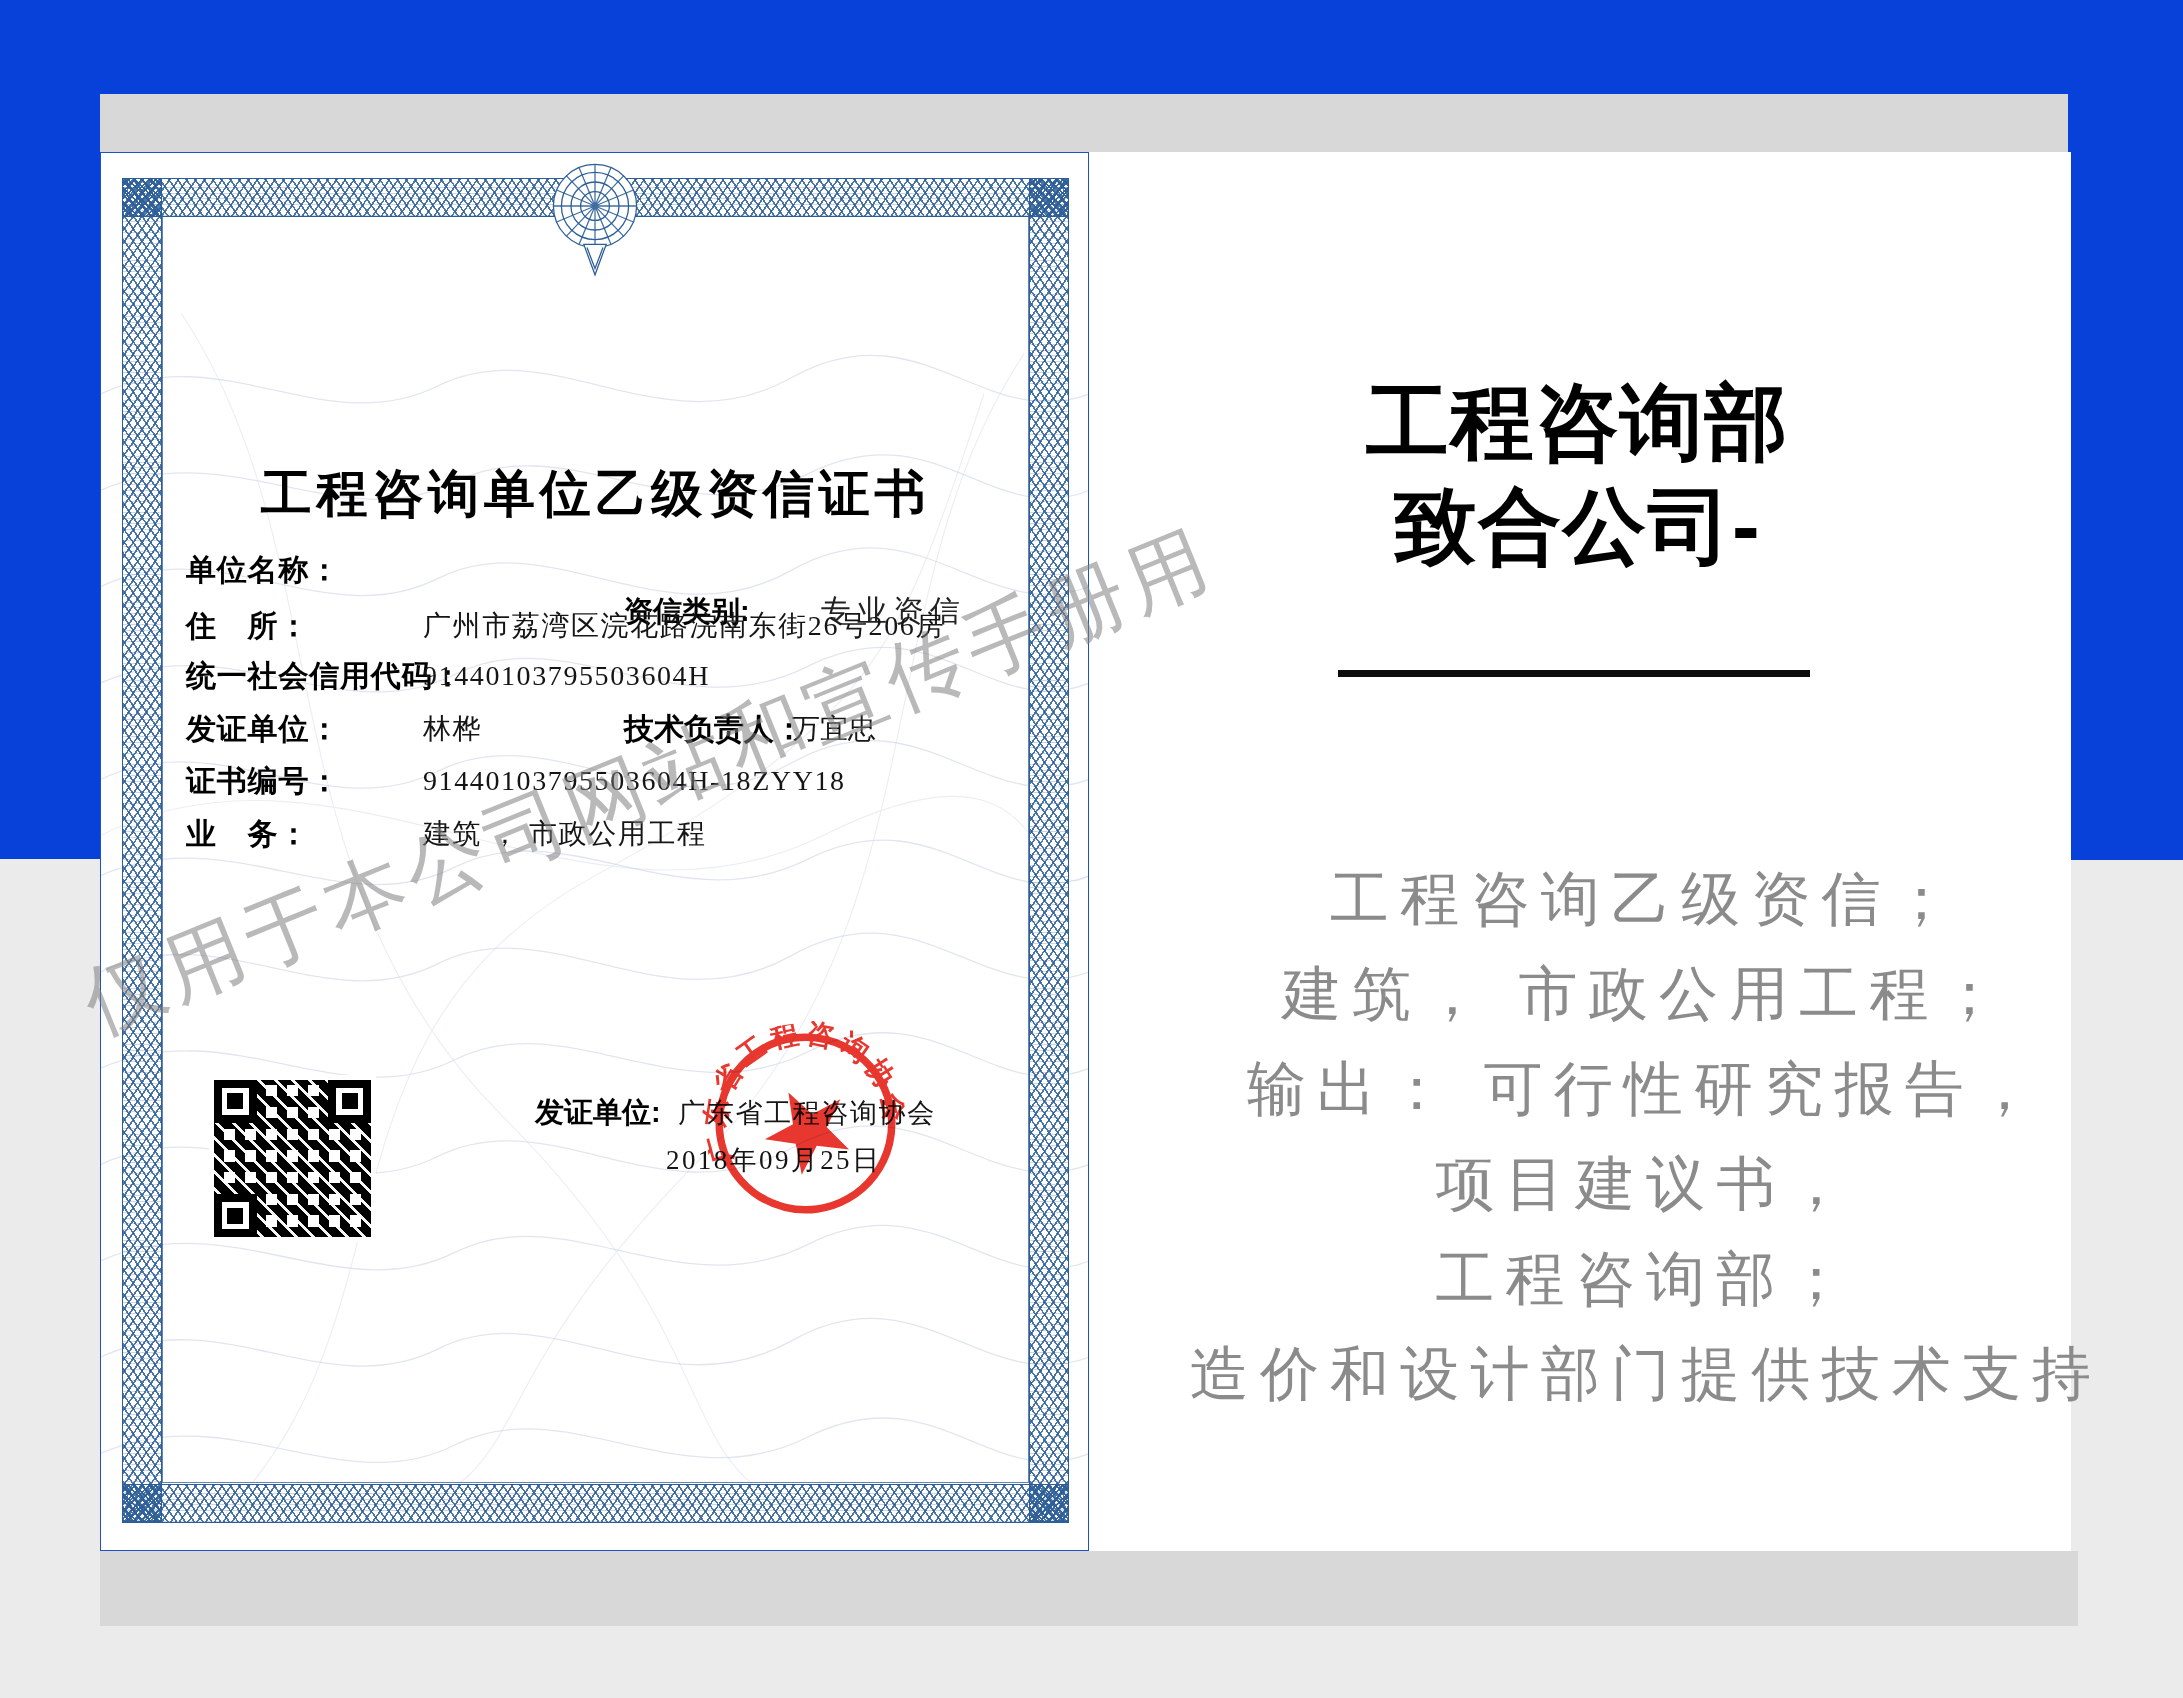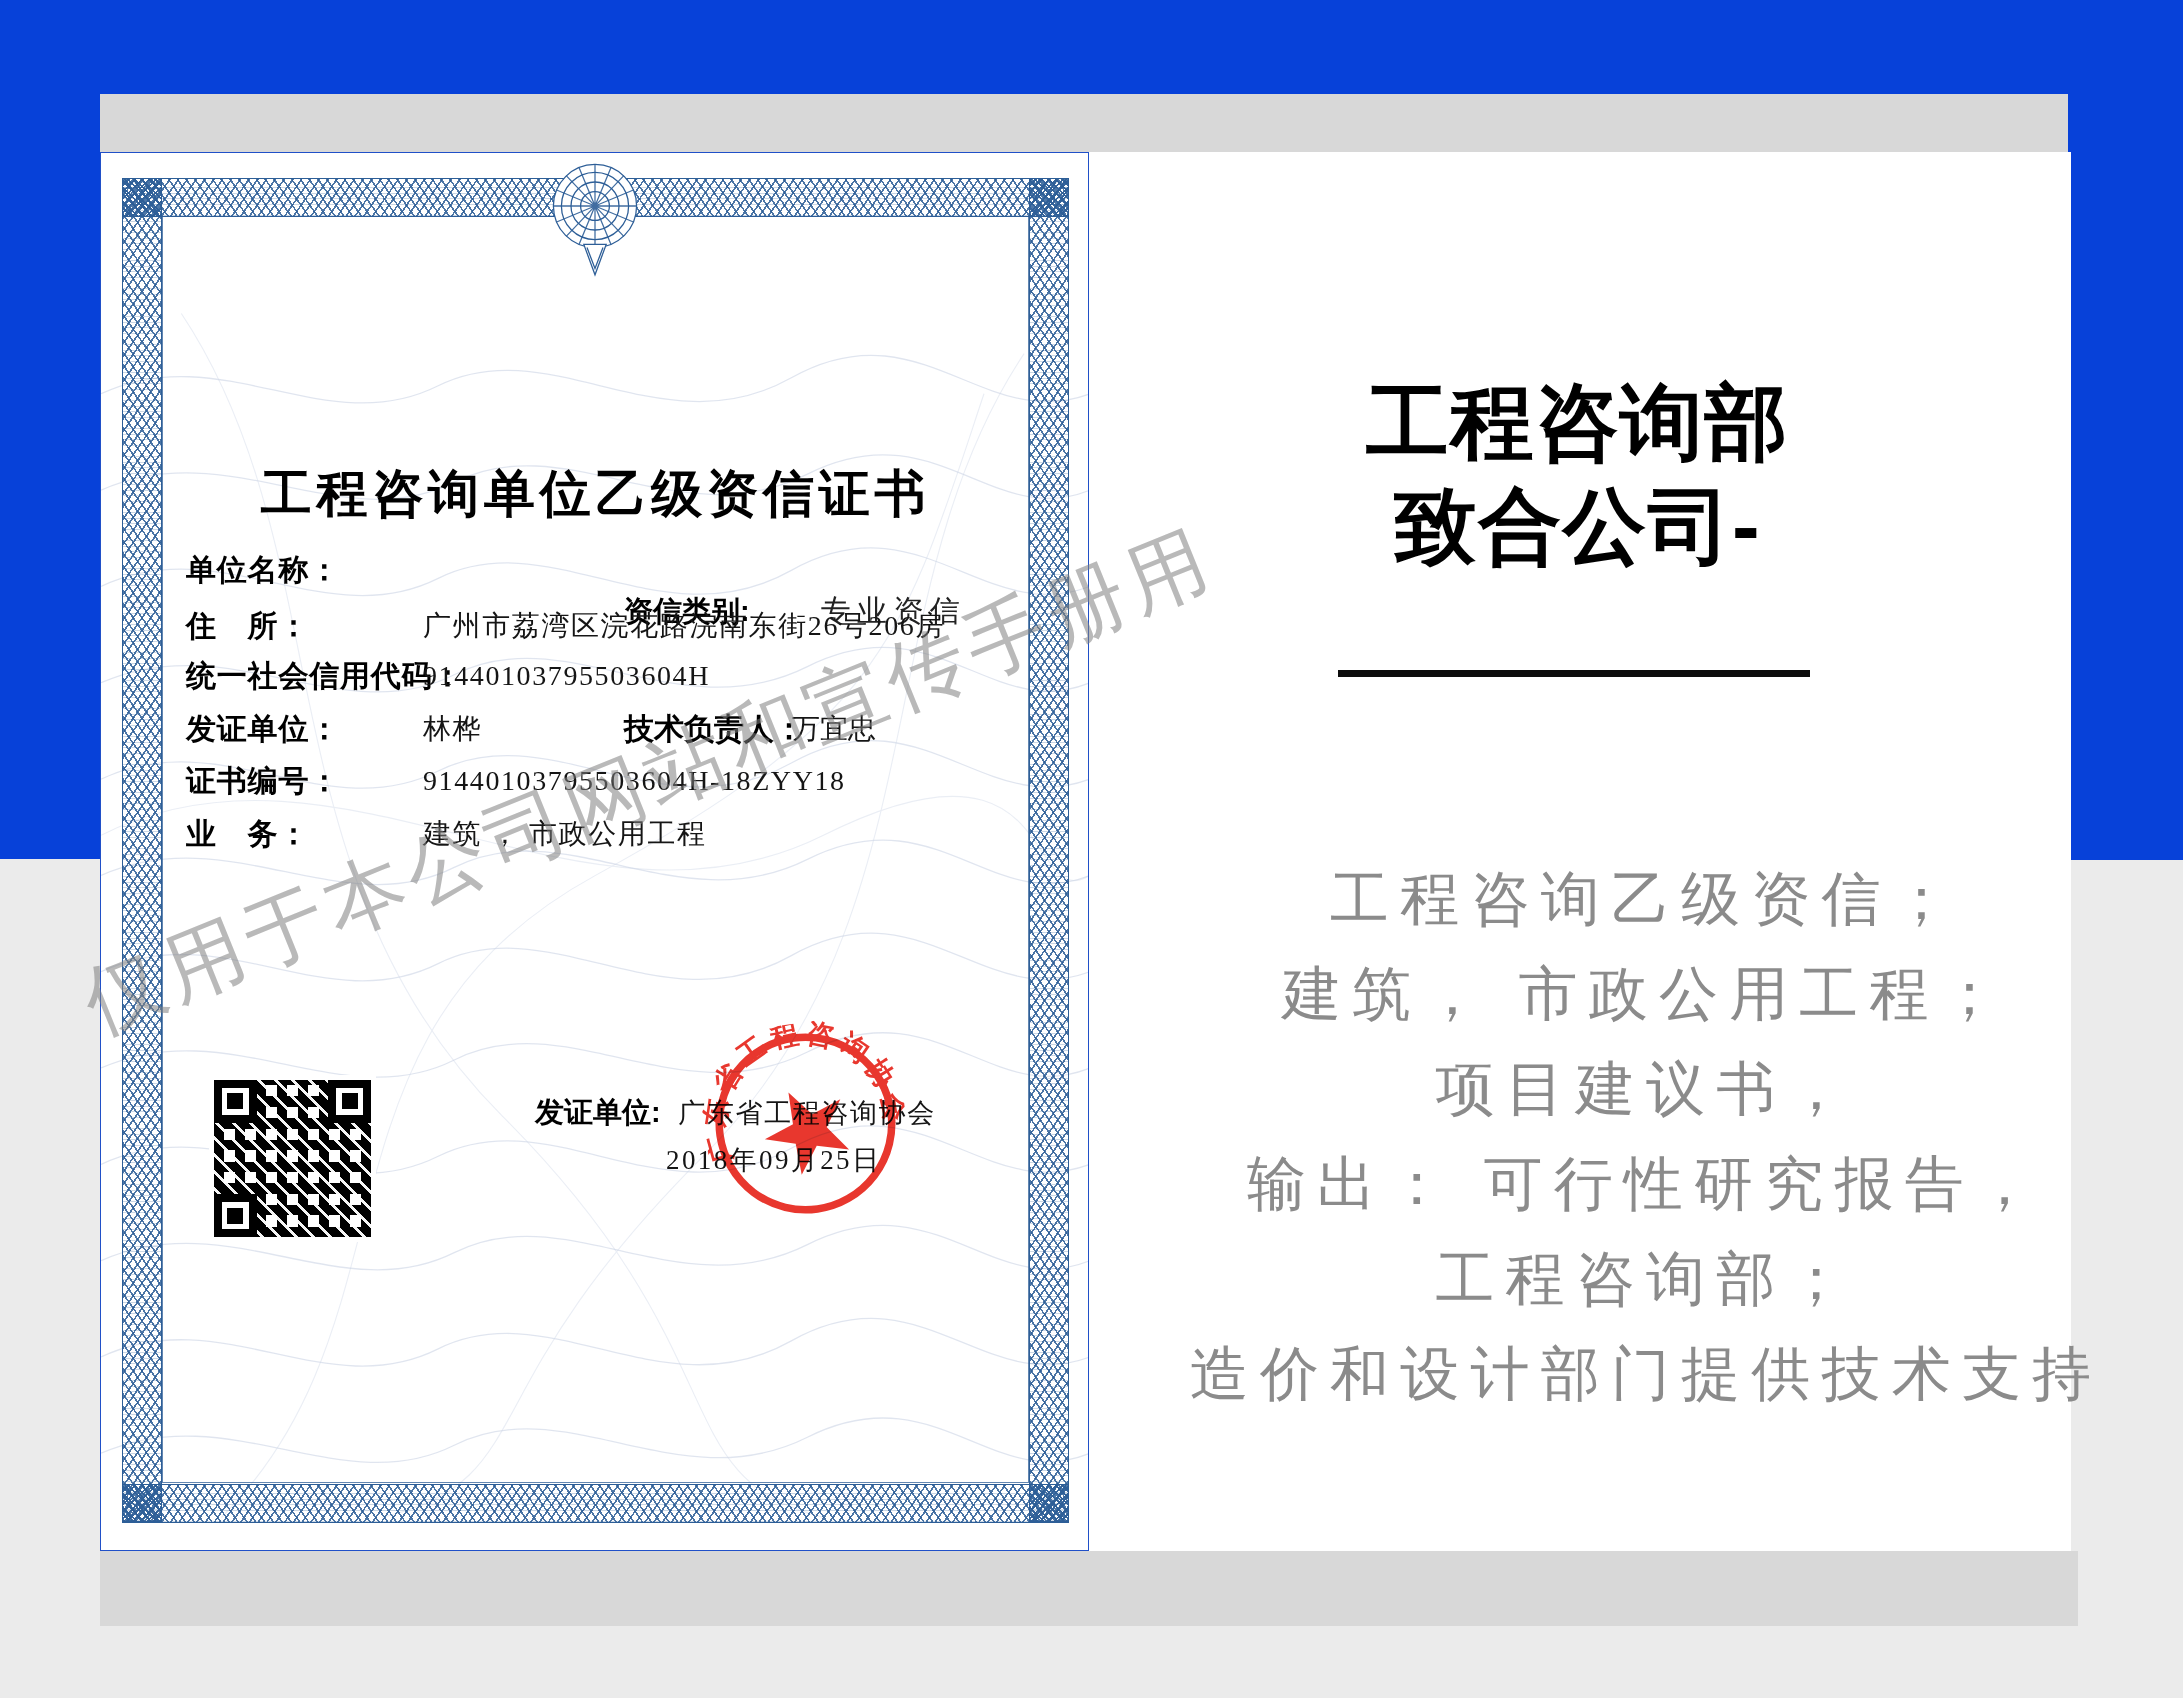--- a/index.html
+++ b/index.html
@@ -204,20 +204,20 @@
   <div class="watermark">仅用于本公司网站和宣传手册用</div>
 
   <div class="rp-title">
     <div>工程咨询部</div>
     <div>致合公司-</div>
   </div>
   <div class="rp-rule"></div>
   <div class="rp-lines">
     <div>工程咨询乙级资信；</div>
     <div>建筑， 市政公用工程；</div>
+    <div>输出： 可行性研究报告，</div>
     <div>项目建议书，</div>
-    <div>输出： 可行性研究报告，</div>
     <div>工程咨询部；</div>
     <div>造价和设计部门提供技术支持</div>
   </div>
 
 </div>
 
 
 </body></html>

